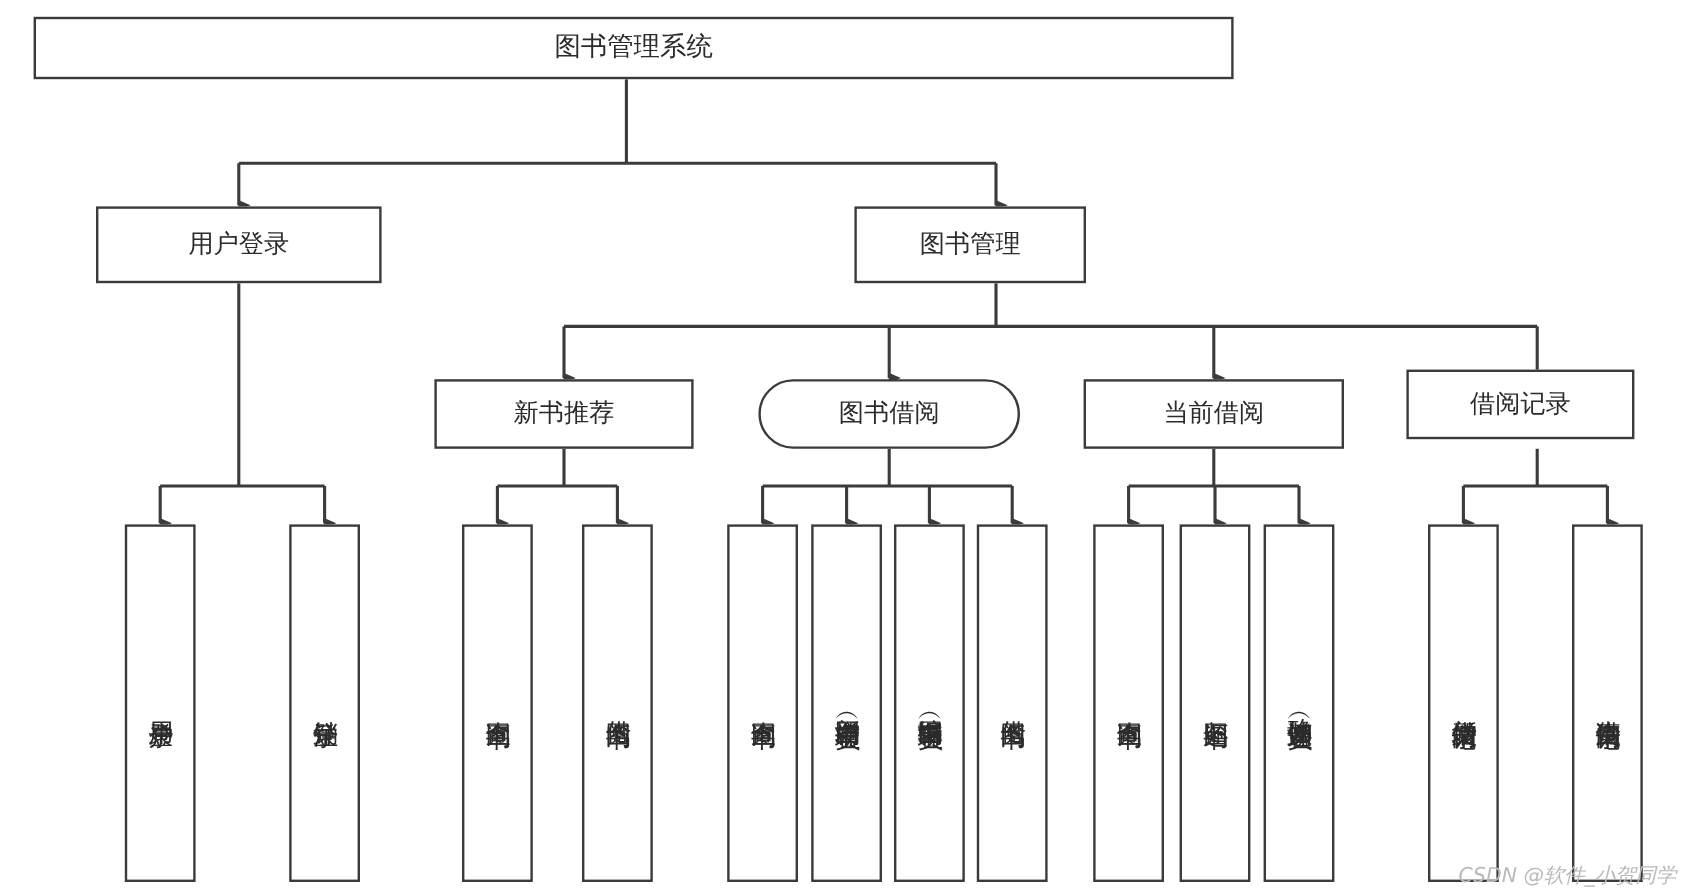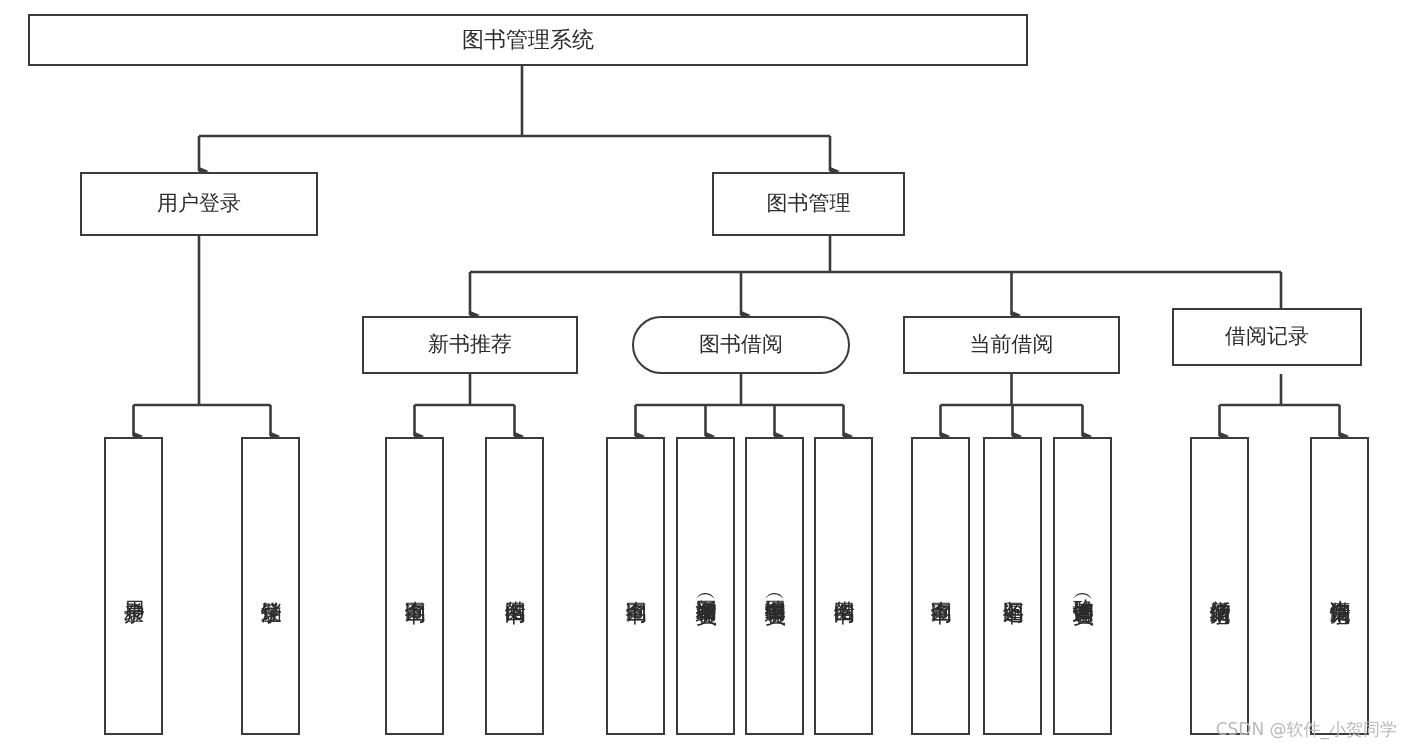--- a/index.html
+++ b/index.html
@@ -54,20 +54,21 @@
   .lvl-2 .node-label { font-size: 21px; }
   .lvl-3 .node-label { font-size: 21px; }
   .watermark {
     position: absolute;
     right: 8px;
     bottom: 6px;
     font-size: 17px;
     color: #b9b9b9;
     white-space: nowrap;
     pointer-events: none;
+    font-style: italic;
   }
 </style>
 </head>
 <body>
 
 <div id="diagram-root">
   <svg class="layer" viewBox="0 0 1405 747">
     <defs>
       <marker id="arrowhead" markerWidth="9" markerHeight="11" refX="4.5" refY="10.2" orient="auto-start-reverse" markerUnits="userSpaceOnUse">
         <path d="M 0.2 0.4 L 8.8 0.4 L 4.5 10.6 Z" fill="#3b3b3b" transform="rotate(180 4.5 5.5)"></path>

